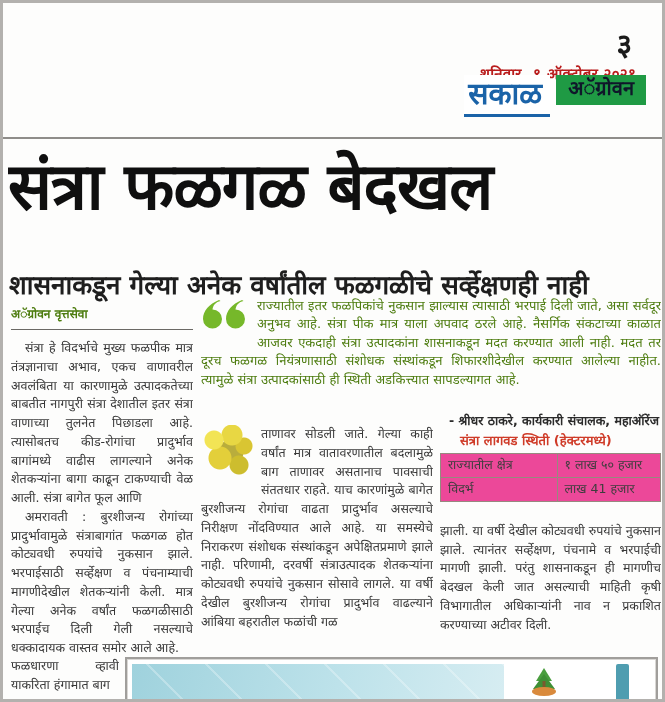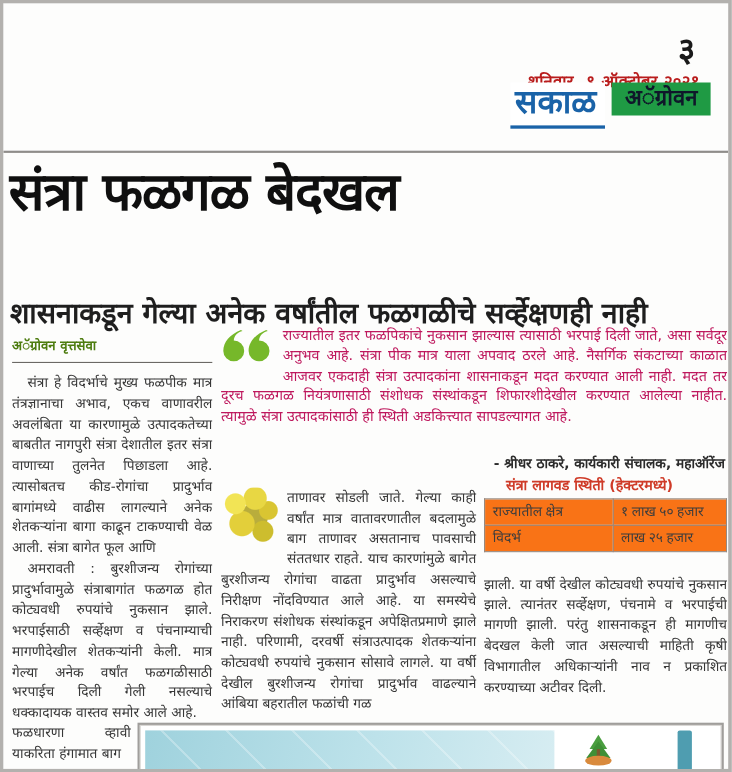--- a/index.html
+++ b/index.html
@@ -19,43 +19,43 @@
   }
   .masthead-right {
     font-size:20px; font-weight:bold; color:#0f172a; background:#1f9a44;
     padding:2px 12px 6px 12px; margin-left:6px; line-height:1.1;
   }
   .header-rule { position:absolute; top:134px; left:0; width:100%; height:2px; background:#8f8d8a; }
 
   
   .headline {
     position:absolute; top:140px; left:5px; width:655px; height:100px;
-    font-size:48px; font-weight:bold; color:#0f0f0f; line-height:1.35;
+    font-size:65px; font-weight:bold; color:#0f0f0f; line-height:1.35;
     letter-spacing:-1px; white-space:nowrap; overflow:hidden;
   }
   .subheadline {
     position:absolute; top:243px; left:6px; width:655px; height:50px;
     font-size:26px; font-weight:600; color:#1e1e1e; white-space:nowrap; overflow:hidden;margin-top:20px;
   }
   .byline { position:absolute; top:302px; left:8px; font-size:12px; font-weight:bold; color:#4d7c0f; }
   .byline-rule { position:absolute; top:326px; left:8px; width:182px; height:1px; background:#6b6965; }
 
   
   .bodytext { font-size:12.5px; line-height:1.5; color:#373737; text-align:justify; }
   .bodytext p { text-indent:14px; }
   .col1 { position:absolute; top:336px; left:8px; width:182px; height:318px; overflow:hidden; }
   .col1-cont { position:absolute; top:654px; left:8px; width:108px; height:45px; overflow:hidden; }
-  .col2 { position:absolute; top:440px; left:198px; width:232px; height:222px; overflow:hidden; }
+  .col2 { position:absolute; top:422px; left:198px; width:232px; height:222px; overflow:hidden; }
   .col-right { position:absolute; top:428px; left:437px; width:221px; height:226px; overflow:hidden; }
   .col-right-text { margin-top:20px; }
 
   
   .quote-block { position:absolute; top:294px; left:198px; width:460px; height:134px; overflow:hidden; }
   .quote-icon { float:left; margin:2px 10px 2px 0; }
-  .quote-text { font-size:13px; line-height:1.42; color:#be185d; text-align:justify; }
+  .quote-text { font-size:13px; line-height:1.42; color:#4d7c0f; text-align:justify; }
   .quote-attr {
     position:absolute; right:2px; bottom:2px; background:#fdfdfc;
     font-size:12.5px; font-weight:bold; color:#2b2b2b; padding-left:8px;
   }
 
   
   .oranges {
     float:left; width:52px; height:54px; margin:0 8px 4px 0; border-radius:6px;
     background:
       radial-gradient(circle at 13px 15px, #f2e455 0 9px, rgba(0,0,0,0) 10px),
@@ -63,22 +63,22 @@
       radial-gradient(circle at 43px 21px, #d9c532 0 8px, rgba(0,0,0,0) 9px),
       radial-gradient(circle at 19px 33px, #e3cf3a 0 11px, rgba(0,0,0,0) 12px),
       radial-gradient(circle at 38px 40px, #cdbd2e 0 9px, rgba(0,0,0,0) 10px),
       radial-gradient(circle at 30px 27px, #b9ad3c 0 12px, rgba(0,0,0,0) 13px);
   }
 
   
   .stat-title { font-size:13px; font-weight:bold; color:#cf3b28; margin-bottom:4px;margin-left:20px; }
   .stat-table { width:100%; border-collapse:collapse; }
   .stat-table td {
-    border:1.5px solid #97897f; background:#f97316; color:#3d3d3d;
-    font-size:12.5px; padding:3px 7px; line-height:1.35;font-family:Liberation Serif, serif;
+    border:1.5px solid #97897f; background:#ec4899; color:#3d3d3d;
+    font-size:12.5px; padding:3px 7px; line-height:1.35;
   }
   .stat-table td.val { width:47%; }
 
   
   .photo-frame {
     position:absolute; top:654px; left:122px; width:533px; height:60px;
     background:#ffffff; border:2px solid #a09e9b; box-shadow:0 0 0 1px #d9d7d4 inset;
   }
   .photo-cyan {
     position:absolute; top:5px; left:5px; width:372px; height:46px;
@@ -132,21 +132,21 @@
   <div class="col-right">
     <div class="stat-title">संत्रा लागवड स्थिती (हेक्टरमध्ये)</div>
     <table class="stat-table">
       <tbody>
         <tr>
           <td>राज्यातील क्षेत्र</td>
           <td class="val">१ लाख ५० हजार</td>
         </tr>
         <tr>
           <td>विदर्भ</td>
-          <td class="val">लाख २५ हजार</td>
+          <td class="val">लाख 41 हजार</td>
         </tr>
       </tbody>
     </table>
     <div class="col-right-text bodytext">झाली. या वर्षी देखील कोट्यवधी रुपयांचे नुकसान झाले. त्यानंतर सर्व्हेक्षण, पंचनामे व भरपाईची मागणी झाली. परंतु शासनाकडून ही मागणीच बेदखल केली जात असल्याची माहिती कृषी विभागातील अधिकाऱ्यांनी नाव न प्रकाशित करण्याच्या अटीवर दिली.</div>
   </div>
 
   <div class="photo-frame">
     <div class="photo-cyan"></div>
     <span class="tree-icon">
       <svg width="30" height="30" viewBox="0 0 30 30" aria-hidden="true">

